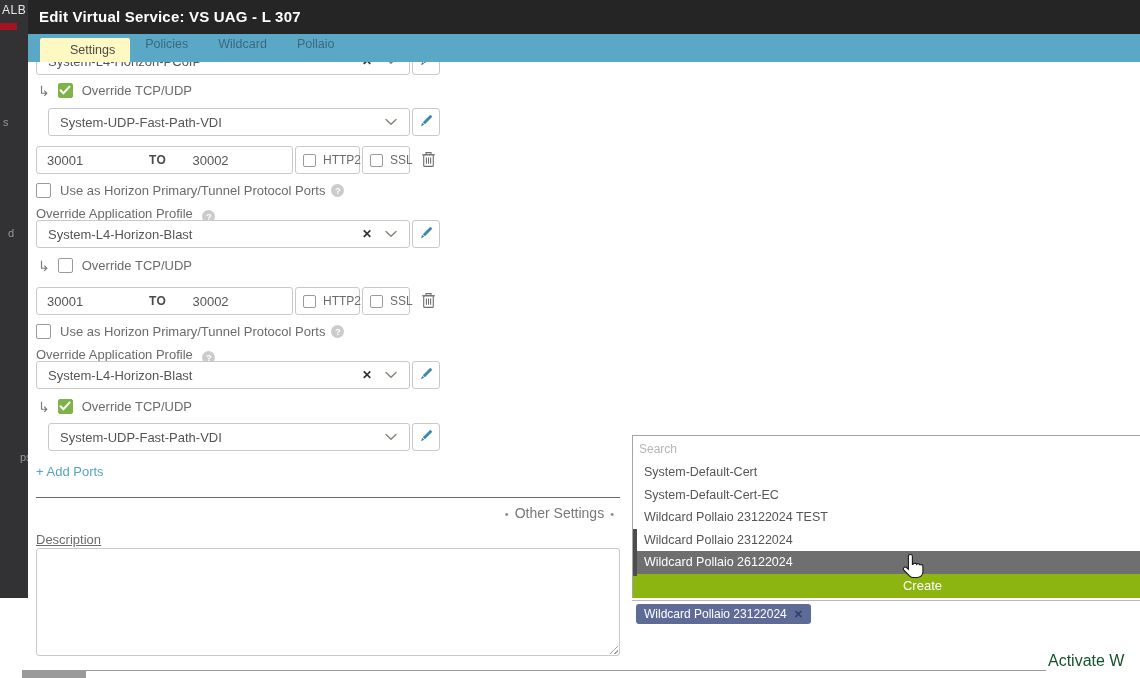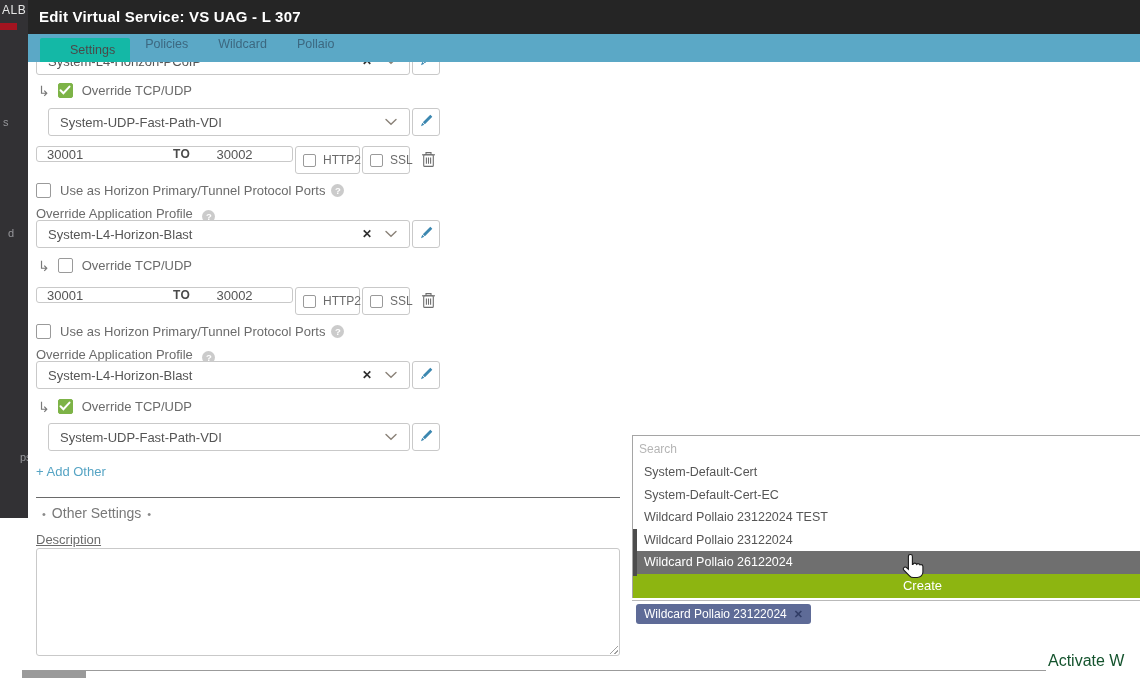--- a/index.html
+++ b/index.html
@@ -1,76 +1,76 @@
 <!DOCTYPE html>
 <html><head>
 <meta charset="utf-8">
 <style>
   * { margin:0; padding:0; box-sizing:border-box; }
   html,body { width:1140px; height:678px; overflow:hidden; background:#fff;
     font-family:"Liberation Sans", sans-serif; }
   #stage { position:relative; width:1140px; height:678px; overflow:hidden; }
 
   
-  .sidebar { position:absolute; left:0; top:0; width:28px; height:518px; background:#323134; z-index:1; }
+  .sidebar { position:absolute; left:0; top:0; width:28px; height:598px; background:#323134; z-index:1; }
   .logo-frag { position:absolute; top:3px; left:2px; color:#e6e6e6; font-size:12px; letter-spacing:.5px; }
   .red-badge { position:absolute; top:23px; left:0; width:17px; height:7px; background:#a31420; }
   .nav-frag { position:absolute; color:#97979b; font-size:11px; white-space:nowrap; }
   .frag-0 { left:3px;  top:116px; }
   .frag-1 { left:8px;  top:227px; }
   .frag-2 { left:1px;  top:264px;padding-left:48px; }
   .frag-3 { left:20px;  top:451px; }
 
   
   .titlebar { position:absolute; left:28px; top:0; width:1112px; height:34px; background:#252525;
     color:#fff; font-size:15px; font-weight:bold; letter-spacing:.2px; line-height:34px;
     padding-left:11px; z-index:2; }
   .tabbar { position:absolute; left:28px; top:34px; width:1112px; height:28px; background:#5ba8c6;
     display:flex; align-items:flex-end; padding-left:12px; z-index:2; }
   .tab { height:36px; display:flex; align-items:center; padding:0 15px; font-size:12.5px;
     color:#3c6880; cursor:pointer; }
-  .tab.active { height:24px; background:#14b8a6; color:#4a4a4a; border-radius:2px 2px 0 0;padding-left:30px; }
+  .tab.active { height:24px; background:#fef9c3; color:#4a4a4a; border-radius:2px 2px 0 0;padding-left:30px; }
 
   .content { position:absolute; left:28px; top:62px; width:1112px; height:609px; background:#fff;
     overflow:hidden; z-index:2; }
 
   
   .select { position:absolute; height:28px; border:1px solid #c9c9c9; border-radius:3px;
     background:#fff; display:flex; align-items:center; font-size:13px; color:#555; }
   .select .val { flex:1; padding-left:11px; white-space:nowrap; overflow:hidden; }
   .clear-x { font-size:12px; font-weight:bold; color:#2f2f2f; padding:0 9px; cursor:pointer; }
   .chev { display:flex; align-items:center; padding:0 12px 0 4px; }
   .pencil-btn { position:absolute; width:28px; height:28px; border:1px solid #c9c9c9; border-radius:3px;
     background:#fff; display:flex; align-items:center; justify-content:center; cursor:pointer; }
 
   .cb-row { position:absolute; display:flex; align-items:center; font-size:13px; color:#6b6b6b; }
   .indent-arrow { color:#7a7a7a; font-size:14px; margin-right:8px; line-height:1; }
   .cb { width:15px; height:15px; border:1px solid #9a9a9a; border-radius:2px; background:#fff;
     margin-right:9px; display:flex; align-items:center; justify-content:center; flex:none; cursor:pointer; }
   .cb.checked { background:#7db347; border-color:#7db347; }
   .cb.small { width:13px; height:13px; margin-right:7px; }
 
-  .ports-box { position:absolute; left:8px; width:257px; height:16px; border:1px solid #c9c9c9;
+  .ports-box { position:absolute; left:8px; width:257px; height:28px; border:1px solid #c9c9c9;
     border-radius:3px; display:flex; align-items:center; font-size:13px; color:#555; }
   .port-input { width:112px; border:none; outline:none; font-size:13px; color:#555; padding-left:10px;
     background:transparent; }
   .port-input.second { width:80px; padding-left:0; margin-left:26px; }
-  .to-lbl { font-weight:bold; font-size:12px; color:#4a4a4a; letter-spacing:.5px;margin-left:24px; }
+  .to-lbl { font-weight:bold; font-size:12px; color:#4a4a4a; letter-spacing:.5px; }
   .opt-box { position:absolute; height:28px; border:1px solid #c9c9c9; border-radius:3px;
     display:flex; align-items:center; padding-left:7px; font-size:12px; color:#6b6b6b; background:#fff; }
   .trash-btn { position:absolute; width:18px; height:20px; border:none; background:none; cursor:pointer; }
 
   .flabel { position:absolute; font-size:13px; color:#6b6b6b; white-space:nowrap; }
   .help { display:inline-flex; width:13px; height:13px; border-radius:50%; background:#cbcbcb;
     color:#fff; font-size:9.5px; font-weight:bold; align-items:center; justify-content:center;
     margin-left:6px; vertical-align:-2px; }
 
   .addport { position:absolute; left:8px; top:402px; color:#56a4c4; font-size:13px; cursor:pointer; }
   .divider { position:absolute; left:8px; top:435px; width:584px; border-top:1px solid #6a6a6a; }
-  .other-heading { position:absolute; left:8px; top:443px; width:584px; text-align:left;
+  .other-heading { position:absolute; left:8px; top:443px; width:584px; text-align:right;
     font-size:14px; color:#787878; }
   .other-heading .bullet { font-size:11px; color:#8a8a8a; padding:0 6px; }
   .desc-label { position:absolute; left:8px; top:470px;text-decoration:underline; }
   .desc-area { position:absolute; left:8px; top:486px; width:584px; height:108px;
     border:1px solid #c9c9c9; border-radius:3px; resize:none; outline:none;
     font-family:"Liberation Sans", sans-serif; font-size:13px; color:#555; padding:6px; }
   .resize-corner { position:absolute; left:581px; top:583px; width:9px; height:9px;
     background:repeating-linear-gradient(-45deg, transparent 0 2px, #a0a0a0 2px 3px);
     clip-path:polygon(100% 0, 100% 100%, 0 100%); }
 
@@ -296,21 +296,21 @@
             <use href="#svg-chevron"></use>
           </svg>
         </span>
     </div>
     <button class="pencil-btn" style="left:384px; top:361px;">
         <span><svg width="16" height="16">
             <use href="#svg-pencil"></use>
           </svg></span>
       </button>
 
-    <div class="addport">+ Add Other</div>
+    <div class="addport">+ Add Ports</div>
     <div class="divider"></div>
     <div class="other-heading">
       <span class="bullet">•</span><span>Other Settings</span><span class="bullet">•</span>
     </div>
     <div class="flabel desc-label">Description</div>
     <textarea class="desc-area" style=""></textarea>
     <div class="resize-corner"></div>
   </div>
 
   <div class="cert-panel">

